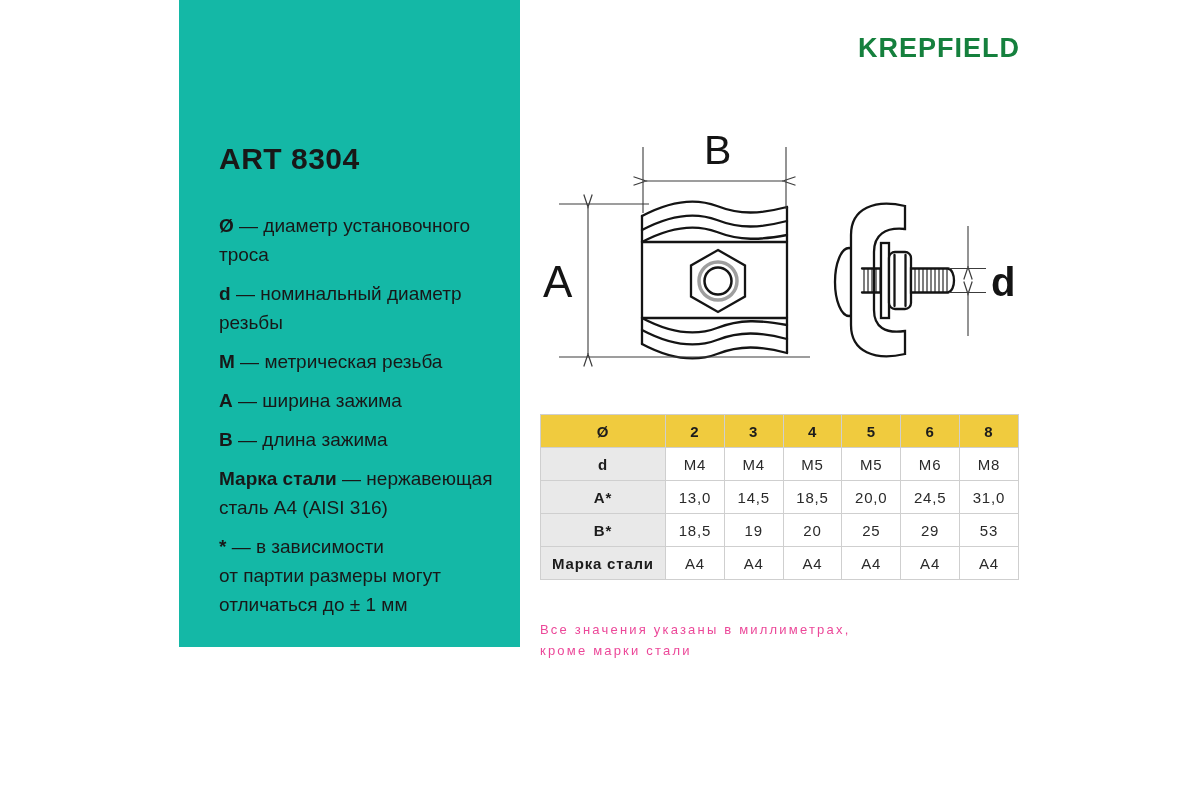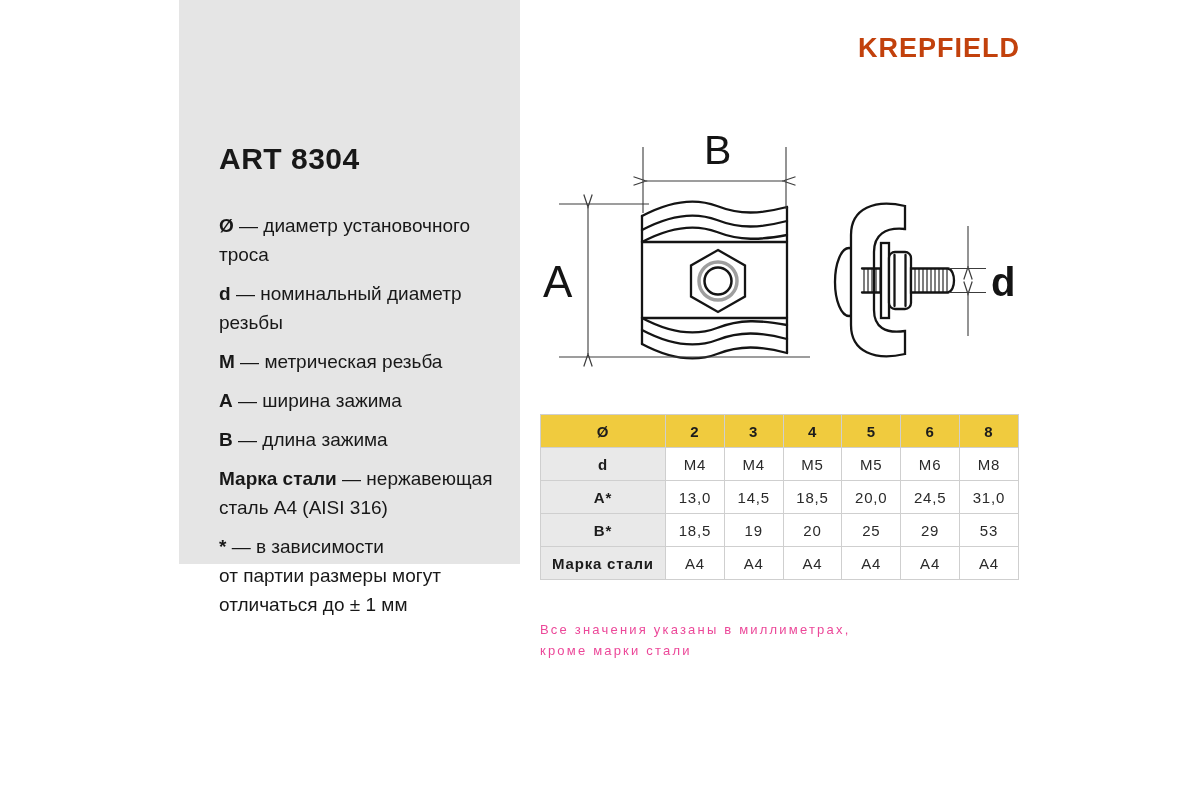--- a/index.html
+++ b/index.html
@@ -1,31 +1,31 @@
 <!DOCTYPE html>
 <html><head>
 <meta charset="utf-8">
 <style>
   html,body{margin:0;padding:0;background:#fff;}
   .page{position:relative;width:1200px;height:800px;background:#ffffff;
         font-family:"Liberation Sans",sans-serif;overflow:hidden;}
 
   
-  .panel{position:absolute;left:179px;top:0;width:341px;height:564px;
-         background:#e5e5e5;box-sizing:border-box;padding:141px 26px 0 40px;color:#181818;}
+  .panel{position:absolute;left:179px;top:0;width:341px;height:647px;
+         background:#14b8a6;box-sizing:border-box;padding:141px 26px 0 40px;color:#181818;}
   .title{font-size:30px;font-weight:bold;letter-spacing:.5px;line-height:36px;}
   .subtitle{font-size:21px;font-weight:bold;margin-top:3px;line-height:28px;}
   .legend{margin-top:34px;font-size:19px;line-height:29px;}
   .legend-item{margin-bottom:10px;}
   .legend-item b{font-weight:bold;}
   .legend-item .desc{white-space:pre-line;}
 
   
   .logo{position:absolute;left:858px;top:33px;font-size:27px;font-weight:bold;
-        color:#c2410c;letter-spacing:1px;}
+        color:#15803d;letter-spacing:1px;}
 
   
   .drawing{position:absolute;left:535px;top:118px;width:500px;height:262px;}
   .outline{fill:none;stroke:#141414;stroke-width:2.3;stroke-linecap:round;}
   .outlinef{fill:#ffffff;stroke:#141414;stroke-width:2.3;}
   .thin{fill:none;stroke:#3c3c3c;stroke-width:1.1;}
   .dimtext{fill:#141414;font-family:"Liberation Sans",sans-serif;}
 
   
   .spec{position:absolute;left:540px;top:414px;width:478px;border-collapse:collapse;

